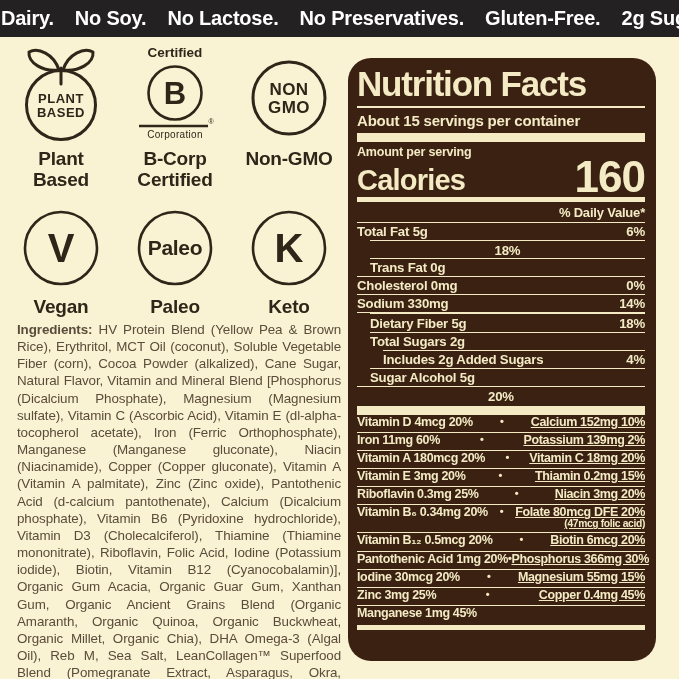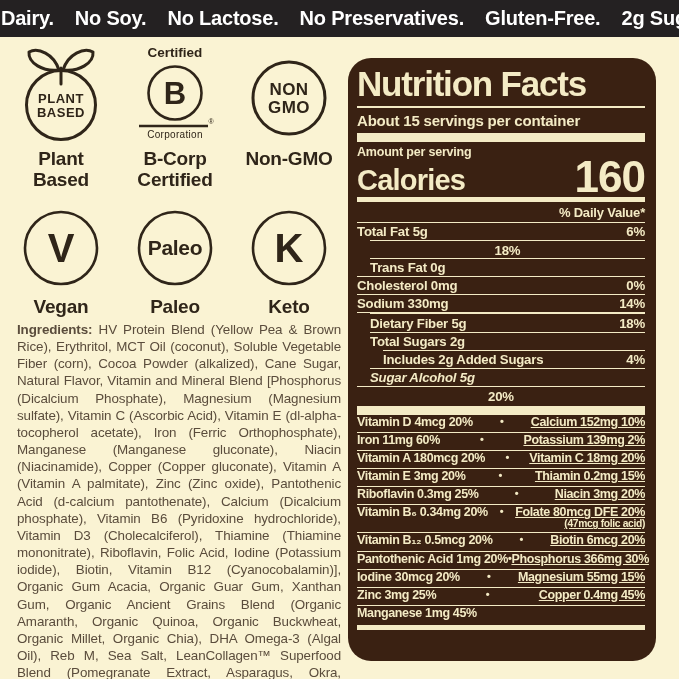--- a/index.html
+++ b/index.html
@@ -212,21 +212,21 @@
       <div class="rule hair" style="margin-left: 13px;"></div>
       <div class="nrow" style="padding-left: 13px;">
         <span class="nname">Total Sugars 2g</span>
       </div>
       <div class="rule hair" style="margin-left: 26px;"></div>
       <div class="nrow" style="padding-left: 26px;">
         <span class="nname">Includes 2g Added Sugars</span>
         <span class="ndv">4%</span>
       </div>
       <div class="rule hair" style="margin-left: 13px;"></div>
-      <div class="nrow" style="padding-left: 13px; font-style: italic;">
+      <div class="nrow" style="padding-left: 13px;">
         <span class="nname">Sugar Alcohol 5g</span>
       </div>
       <div class="rule hair" style="margin-left: 0px;"></div>
       <div class="nrow" style="padding-left: 0px; flex-direction: column;">
         <span class="nname">Protein 20g</span>
         <span class="ndv">20%</span>
       </div>
     </div>
   <div class="rule bar" style="margin:2px 0 0"></div>
   <div id="micronutrient-rows">

